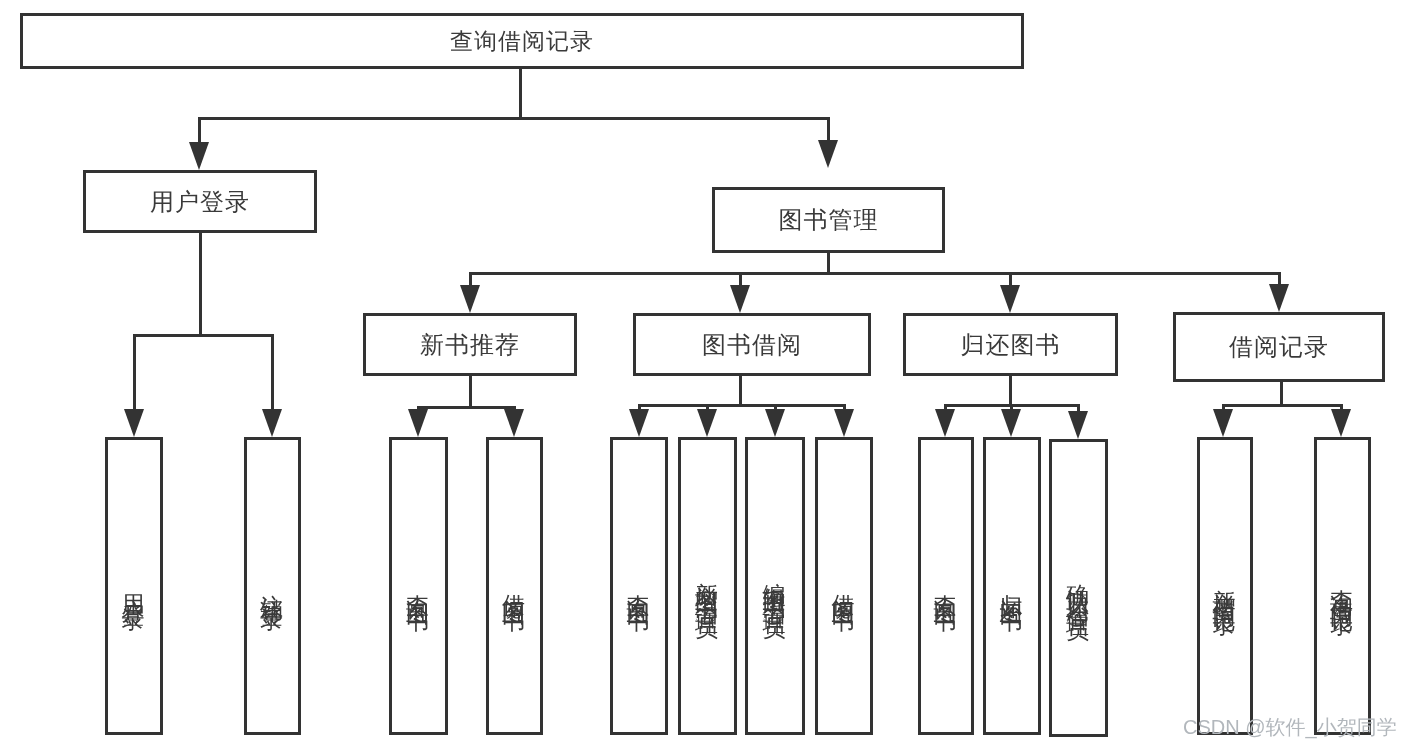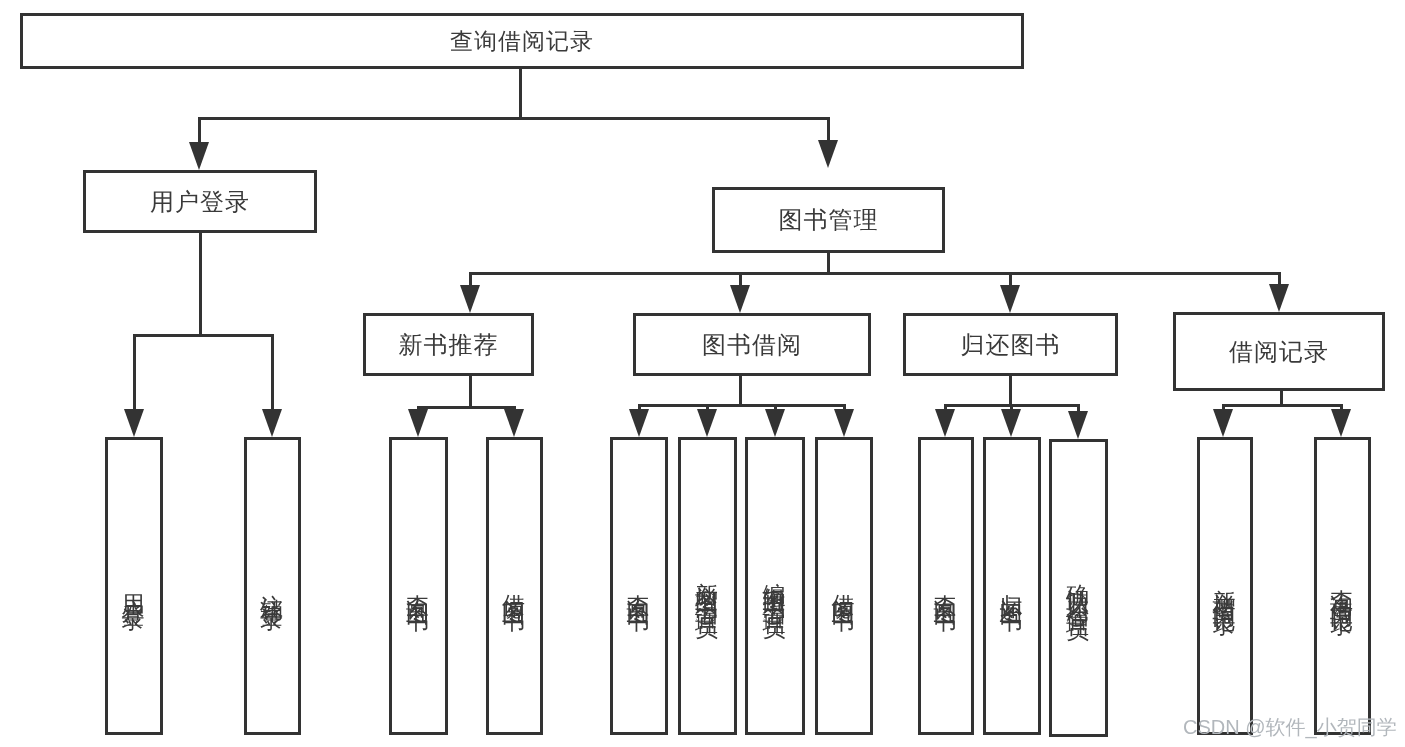--- a/index.html
+++ b/index.html
@@ -66,27 +66,27 @@
 <body>
 
 <div class="canvas">
 
   <div class="node root" style="left:20px;top:13px;width:1004px;height:56px;">查询借阅记录</div>
 
   <div class="node" style="left:83px;top:170px;width:234px;height:63px;">用户登录</div>
 
   <div class="node" style="left:712px;top:168px;width:233px;height:66px;margin-top:19px;">图书管理</div>
 
-  <div class="node" style="left:363px;top:313px;width:171px;height:63px;">新书推荐</div>
+  <div class="node" style="left:363px;top:313px;width:214px;height:63px;">新书推荐</div>
 
   <div class="node" style="left:633px;top:313px;width:238px;height:63px;">图书借阅</div>
 
   <div class="node" style="left:903px;top:313px;width:215px;height:63px;">归还图书</div>
 
-  <div class="node" style="left:1173px;top:312px;width:212px;height:79px;">借阅记录</div>
+  <div class="node" style="left:1173px;top:312px;width:212px;height:70px;">借阅记录</div>
 
   <div class="vnode" style="left:105px;top:437px;width:58px;height:298px;">
     <span>用户登录</span>
     </div>
 
   <div class="vnode" style="left:244px;top:437px;width:57px;height:298px;">
     <span>注销登录</span>
     </div>
 
   <div class="vnode" style="left:389px;top:437px;width:59px;height:298px;">

